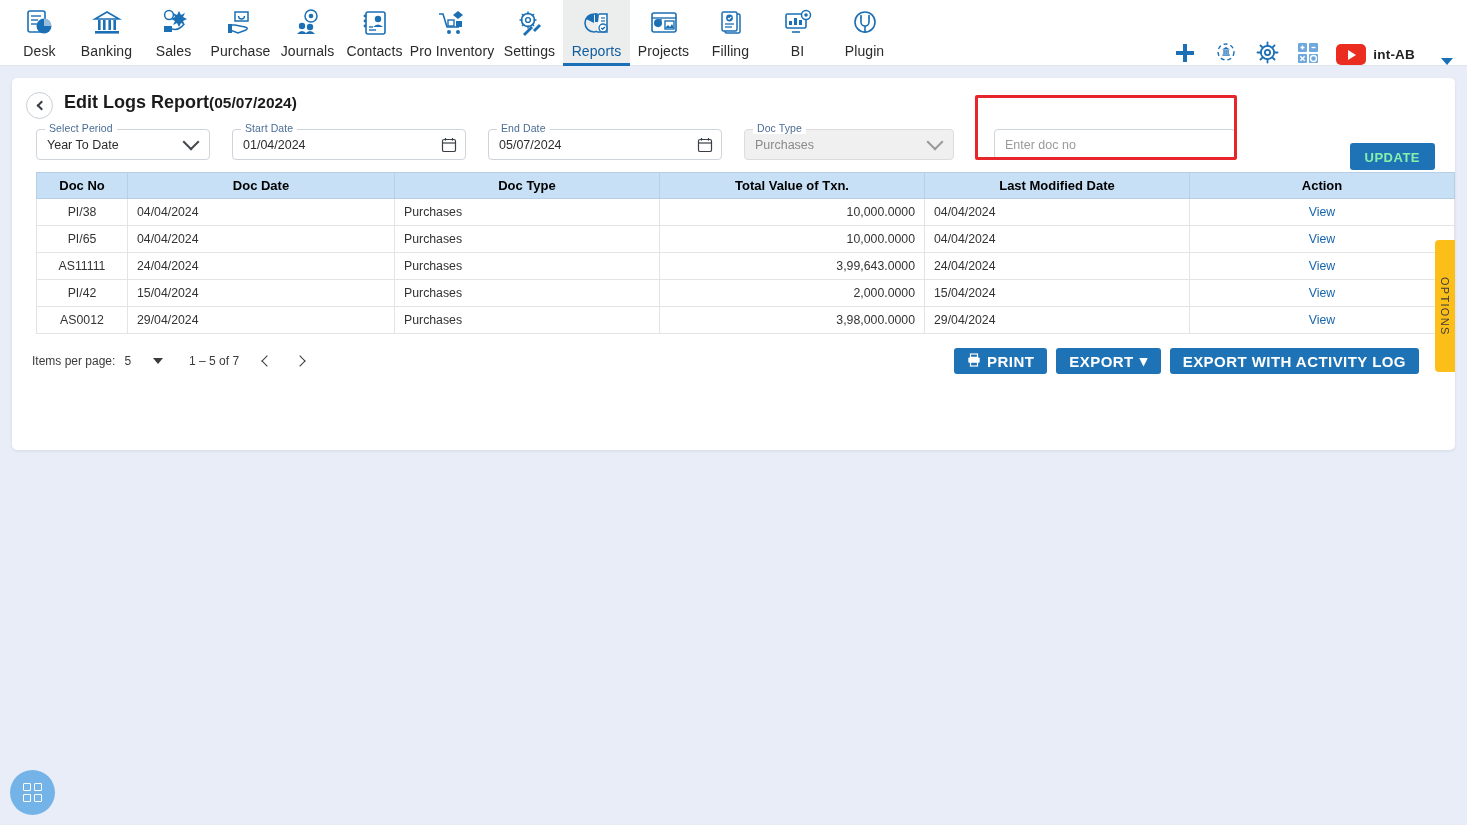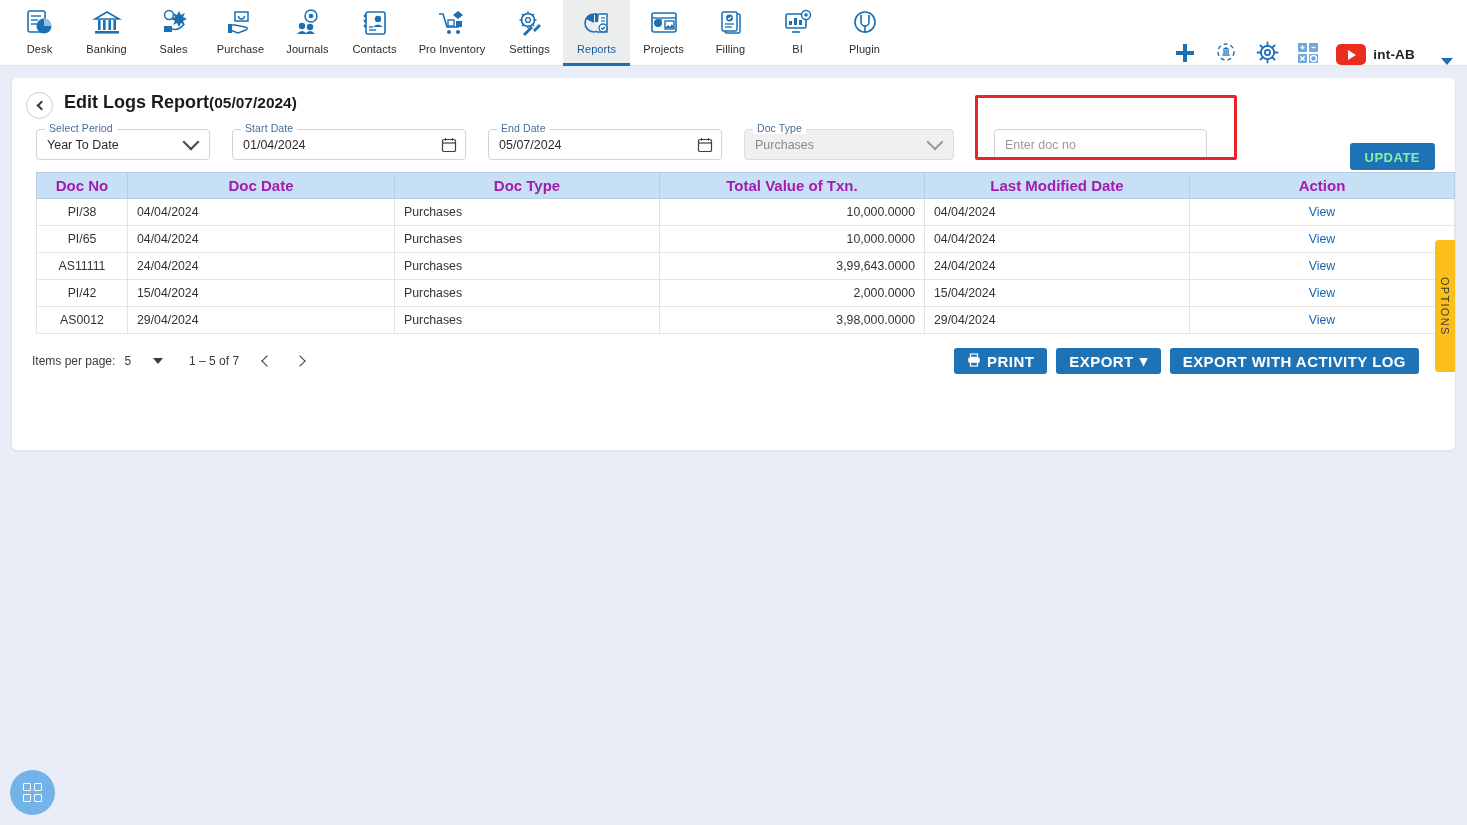--- a/index.html
+++ b/index.html
@@ -24,21 +24,21 @@
   .nav-item {
     width: 67px;
     display: flex; flex-direction: column;
     align-items: center; justify-content: flex-start;
     padding-top: 6px;
     cursor: pointer;
     position: relative;
   }
   .nav-item .ico { height: 33px; display: flex; align-items: center; justify-content: center; }
   .nav-item .lbl {
-    font-size: 11px; color: #2b2b2b; margin-top: 4px;
+    font-size: 14px; color: #2b2b2b; margin-top: 4px;
     white-space: nowrap; letter-spacing: .1px;
   }
   .nav-item.wide { width: 88px; }
   .nav-item.active { background: #eceded; }
   .nav-item.active .lbl { color: #0f5c9e; }
   .nav-item.active::after {
     content: ""; position: absolute; left: 0; right: 0; bottom: -1px;
     height: 3px; background: #1b6fb5;
   }
 
@@ -123,21 +123,21 @@
     width: 12px; height: 12px;
     border-left: 2px solid #44484e; border-bottom: 2px solid #44484e;
     transform: rotate(-45deg); margin-bottom: 5px; margin-right: 4px;
   }
   .chev-d.dis { border-color: #9a9a9a; }
   .cal-ico { display:flex; align-items:center; padding-left:6px; cursor:pointer; }
 
   .w-period { width: 174px; }
   .w-date   { width: 234px; }
   .w-doctype{ width: 210px; }
-  .w-docno  { width: 213px; }
+  .w-docno  { width: 242px; }
 
   .docno-highlight {
     position: absolute;
     left: 963px; top: -24px;
     width: 262px; height: 65px;
     border: 3px solid #e8252a;
     border-radius: 2px;
     pointer-events: none;
   }
   .docno-field { margin-left: 18px; }
@@ -150,22 +150,22 @@
     font-size: 13px; font-weight: bold; letter-spacing: .5px;
     cursor: pointer;
     font-family: "Liberation Sans", sans-serif;
   }
 
   
   .table-wrap { padding: 12px 24px 0 24px; }
   table { width: 100%; border-collapse: collapse; table-layout: fixed; }
   thead th {
     background: #c7e0f6;
-    color: #a21caf;
-    font-size: 15px;
+    color: #000000;
+    font-size: 13px;
     font-weight: bold;
     height: 26px;
     border: 1px solid #b6cfe4;
     text-align: center;
     padding: 0 8px;
   }
   tbody td {
     height: 27px;
     border: 1px solid #e4e4e4;
     font-size: 12.3px;

